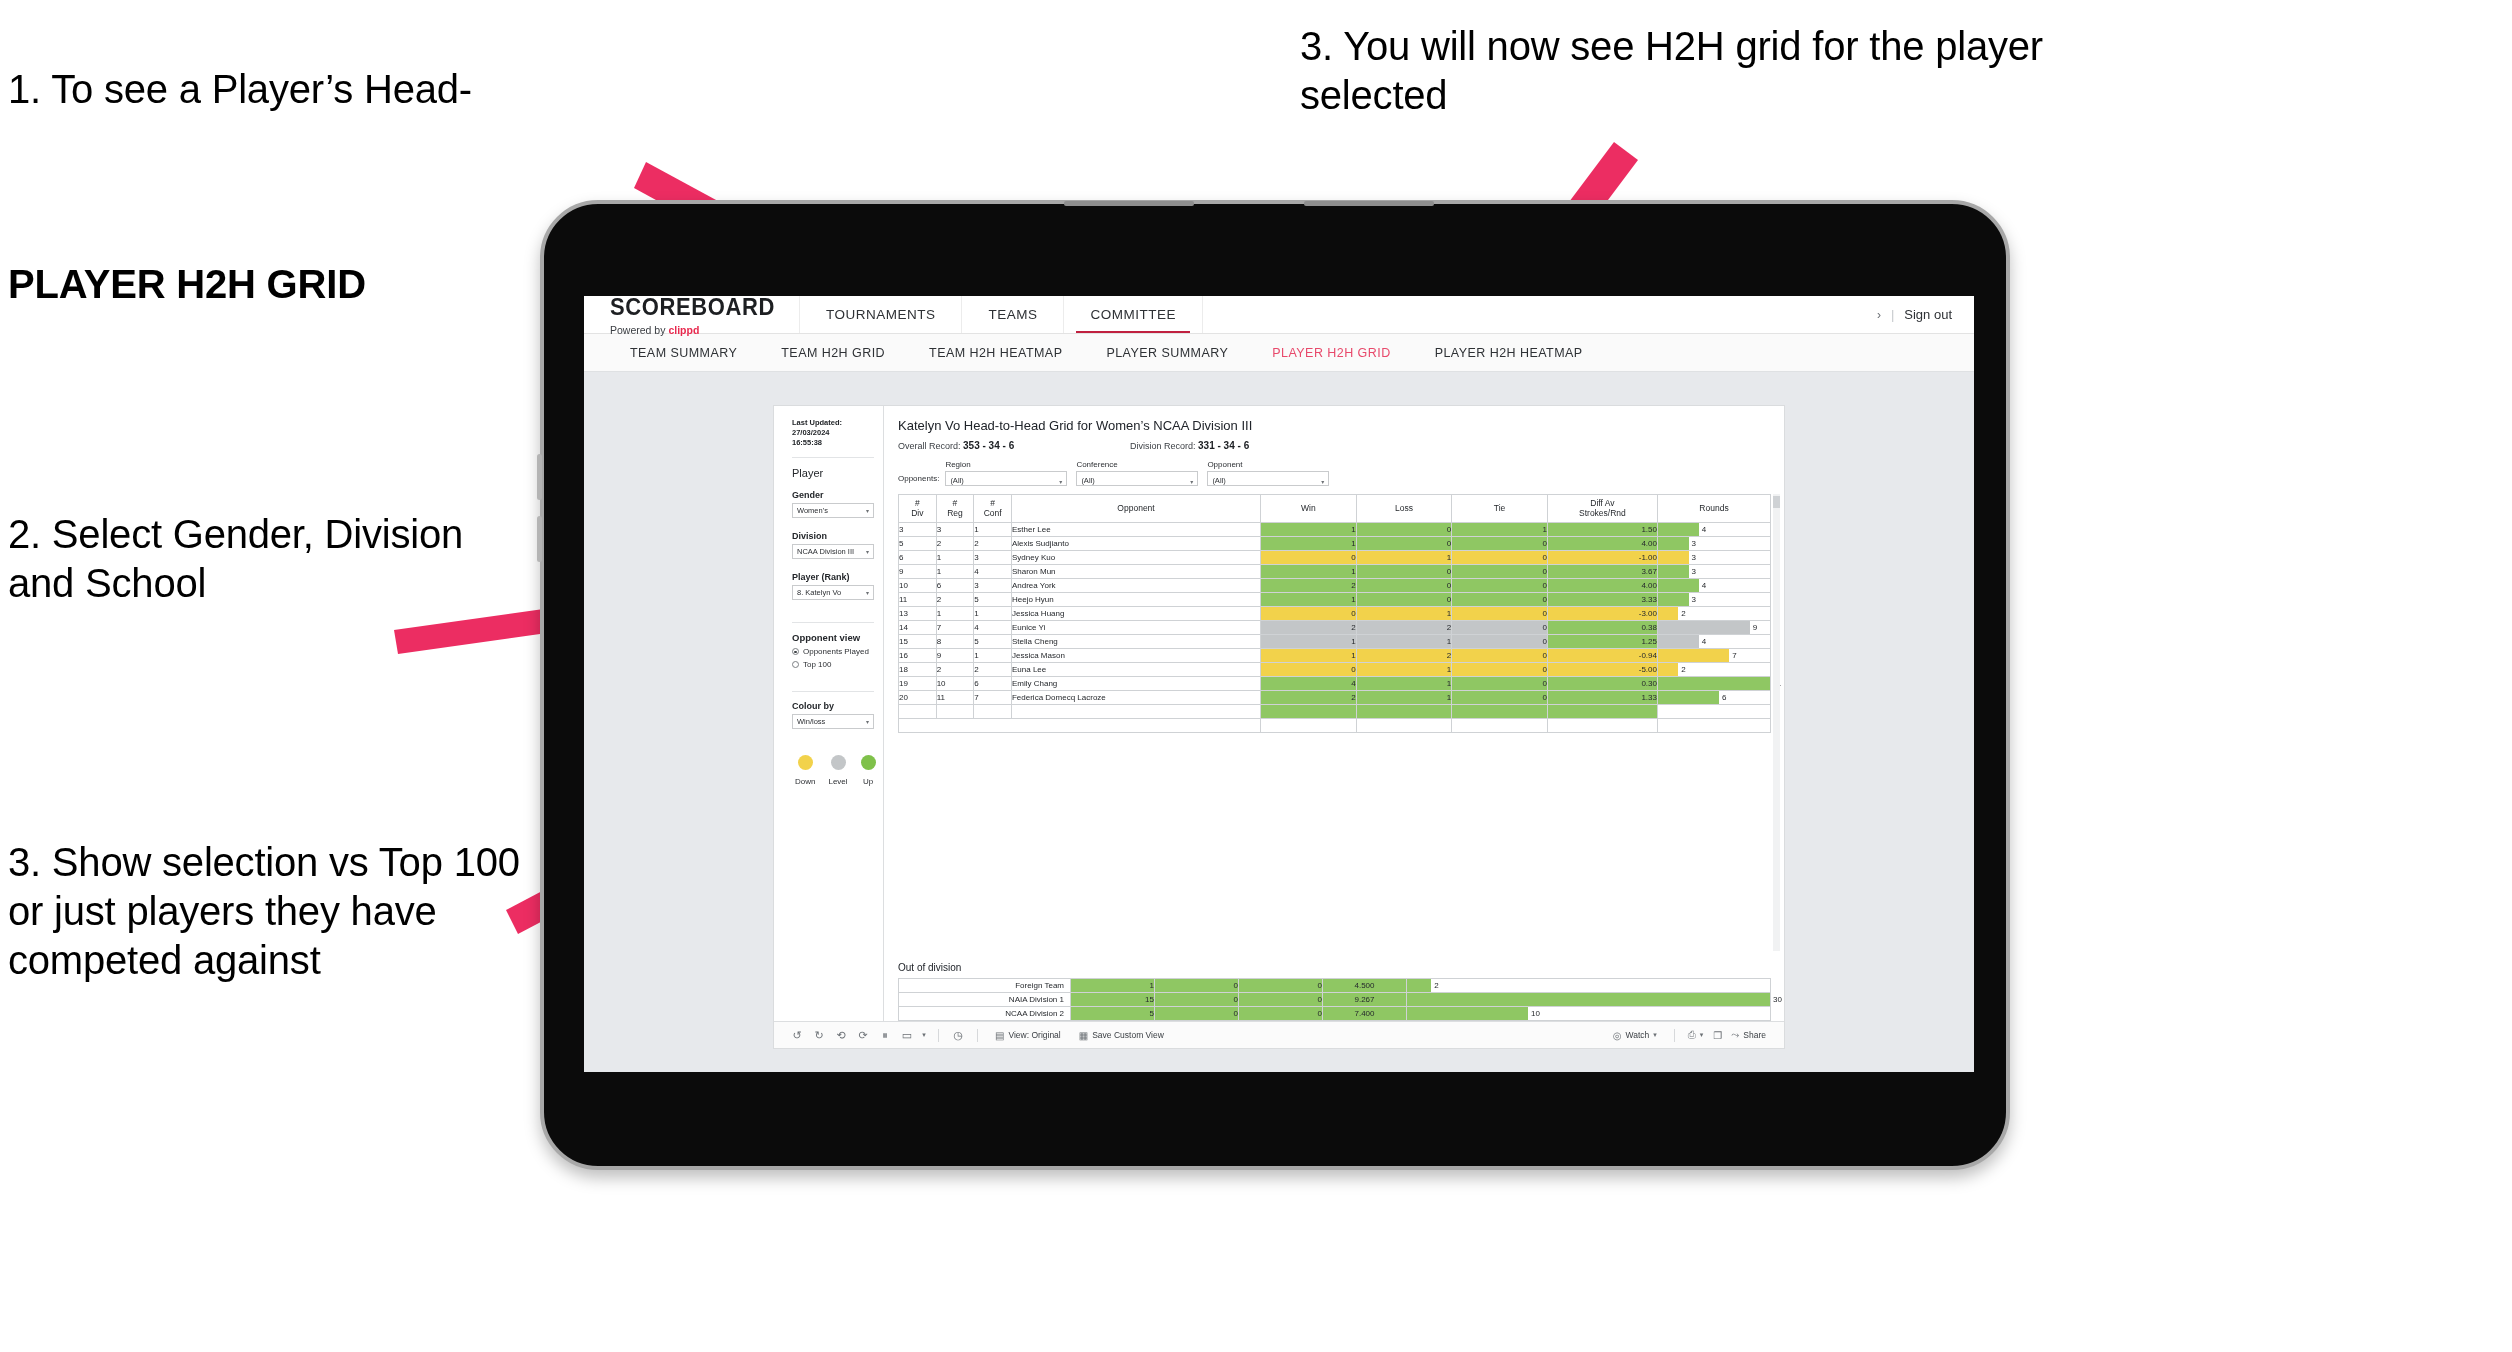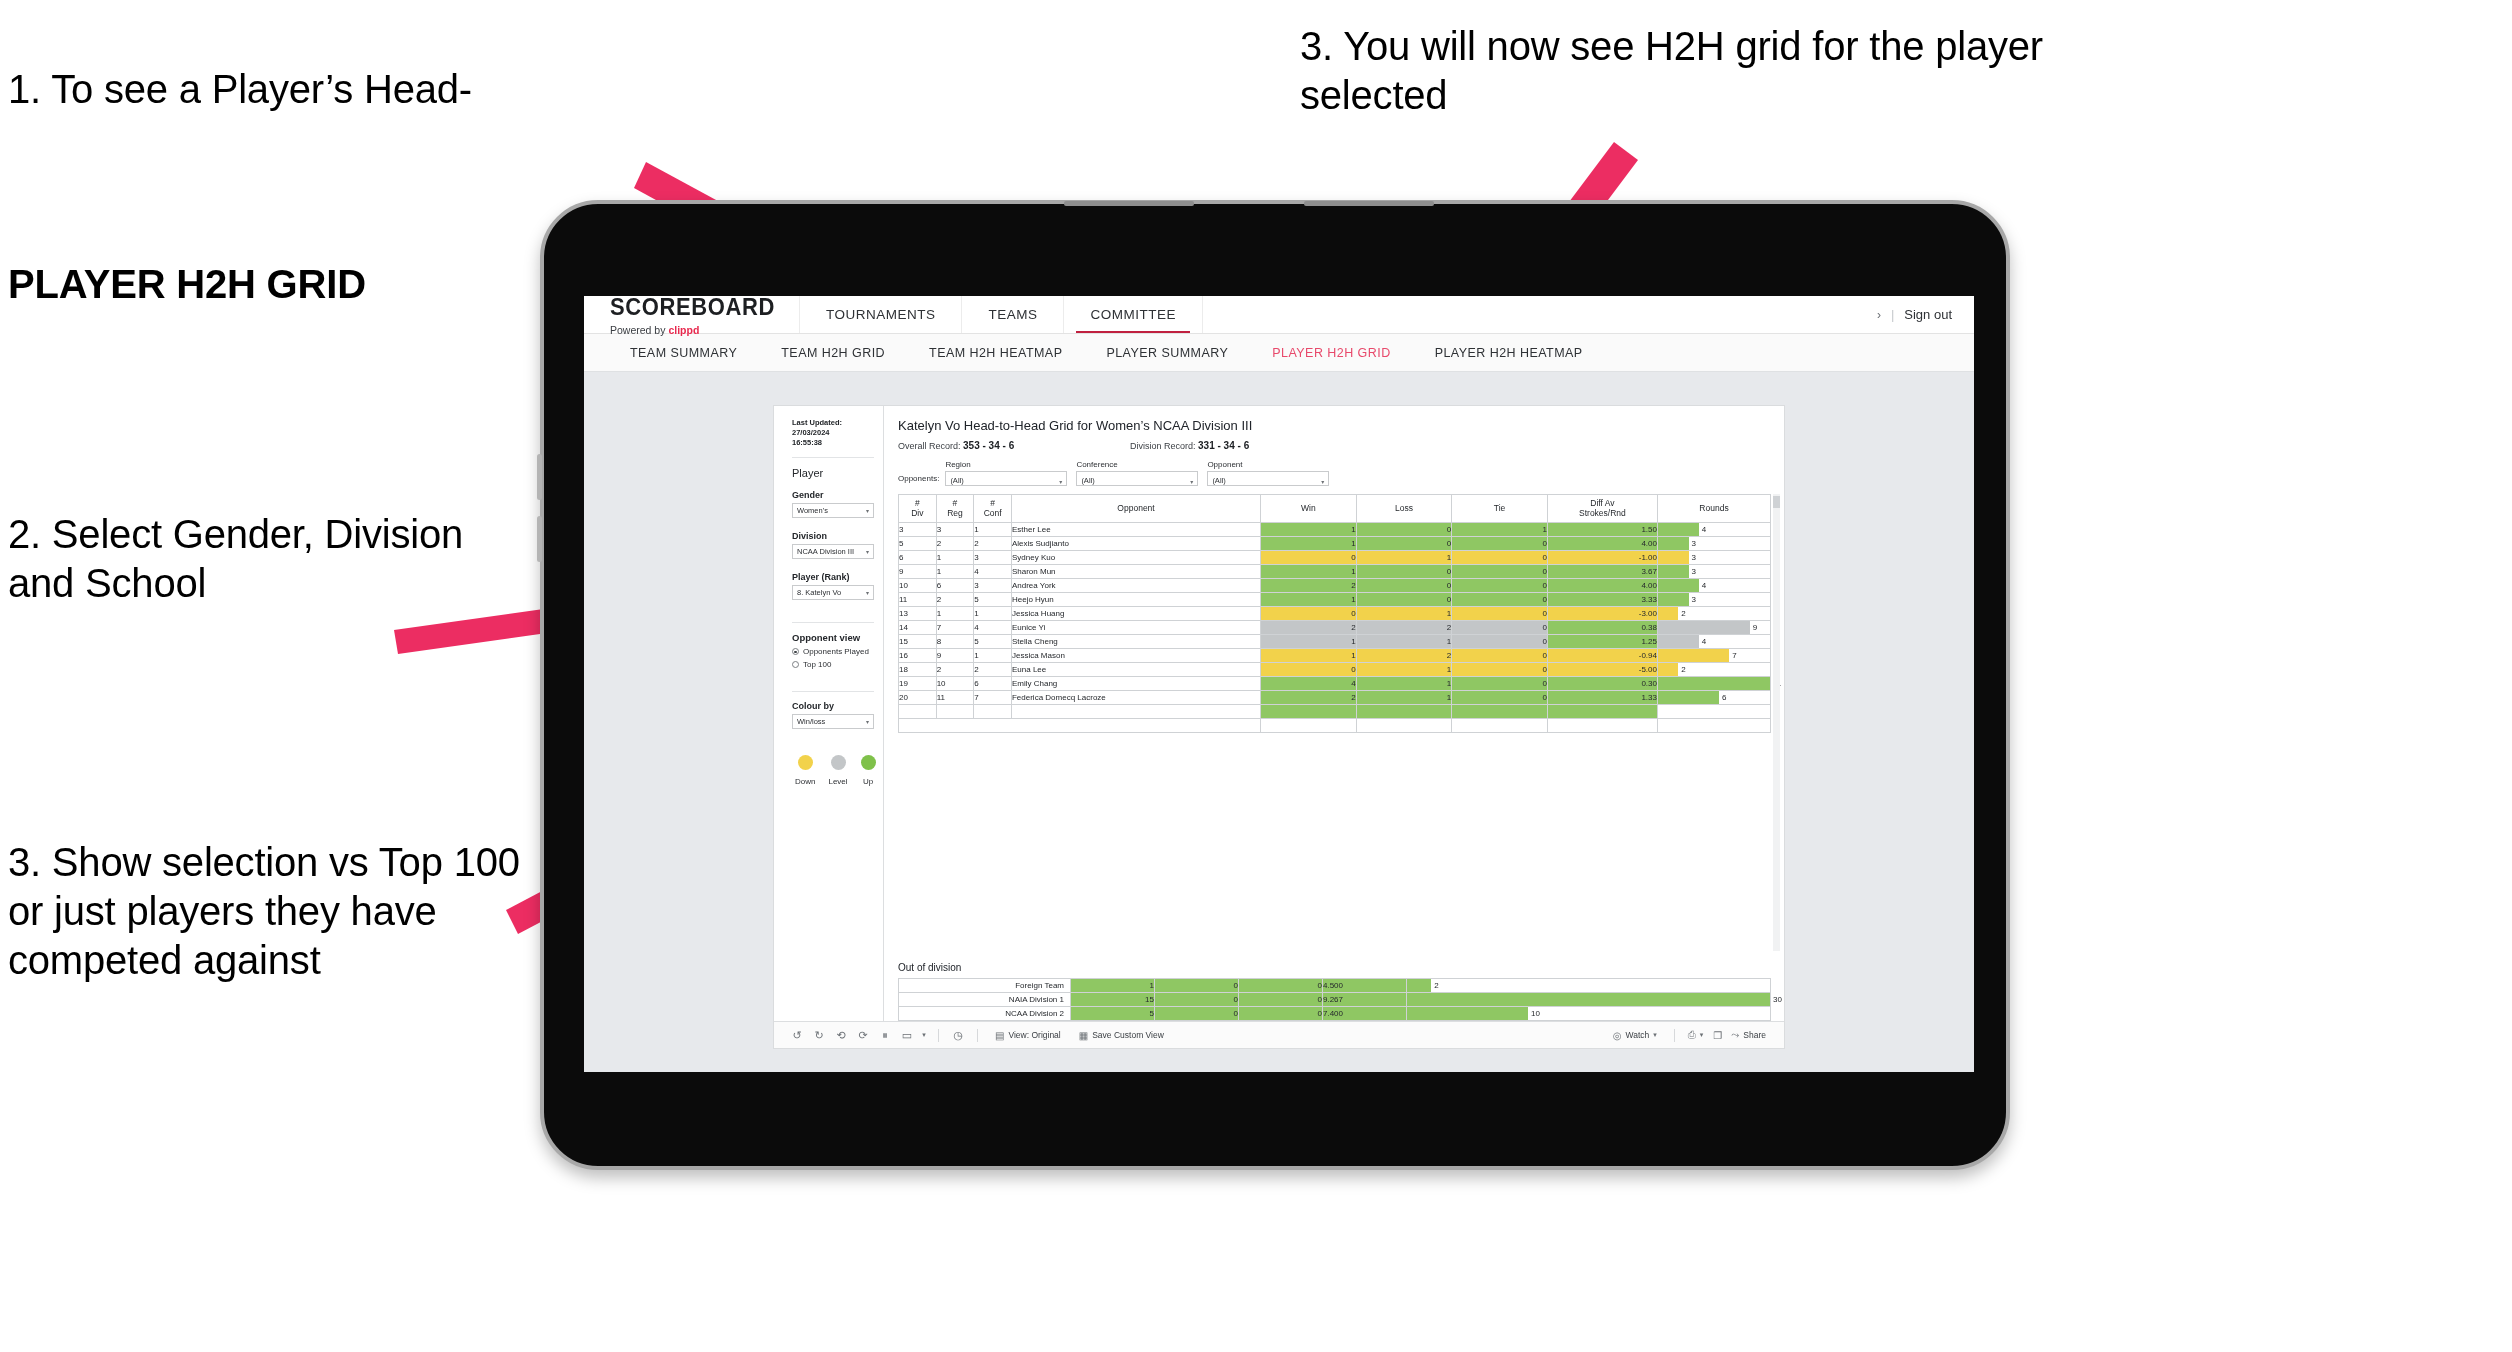--- a/index.html
+++ b/index.html
@@ -181,21 +181,21 @@
     background: #f1f2f3;
   }
   .vscroll .thumb { position: absolute; top: 2px; left: 0; width: 7px; height: 12px; background: #cfd2d5; }
 
   
   .ood-title { font-size: 10px; color: #20242a; margin: 11px 0 5px 0; }
   table.ood { border-collapse: collapse; width: 100%; table-layout: fixed; font-size: 8px; color: #25282c; }
   table.ood td { border: 1px solid #cfd2d5; height: 14px; padding: 0; }
   .o-name { width: 172px; text-align: right; padding-right: 6px !important; }
   .o-num { width: 84px; text-align: right; padding-right: 5px; }
-  .o-diff { width: 84px; text-align: left; padding-right: 5px; }
+  .o-diff { width: 84px; text-align: center; padding-right: 5px; }
   .o-rounds { position: relative; }
 
   
   .viz-toolbar {
     height: 27px; border-top: 1px solid #dcdee0; background: #fbfbfb;
     display: flex; align-items: center; padding: 0 12px; gap: 0;
     font-size: 8.5px; color: #3c4045;
   }
   .tb-ico { width: 22px; text-align: center; color: #6c7176; font-size: 11px; }
   .tb-sep { width: 1px; height: 13px; background: #d7d9db; margin: 0 8px; }

